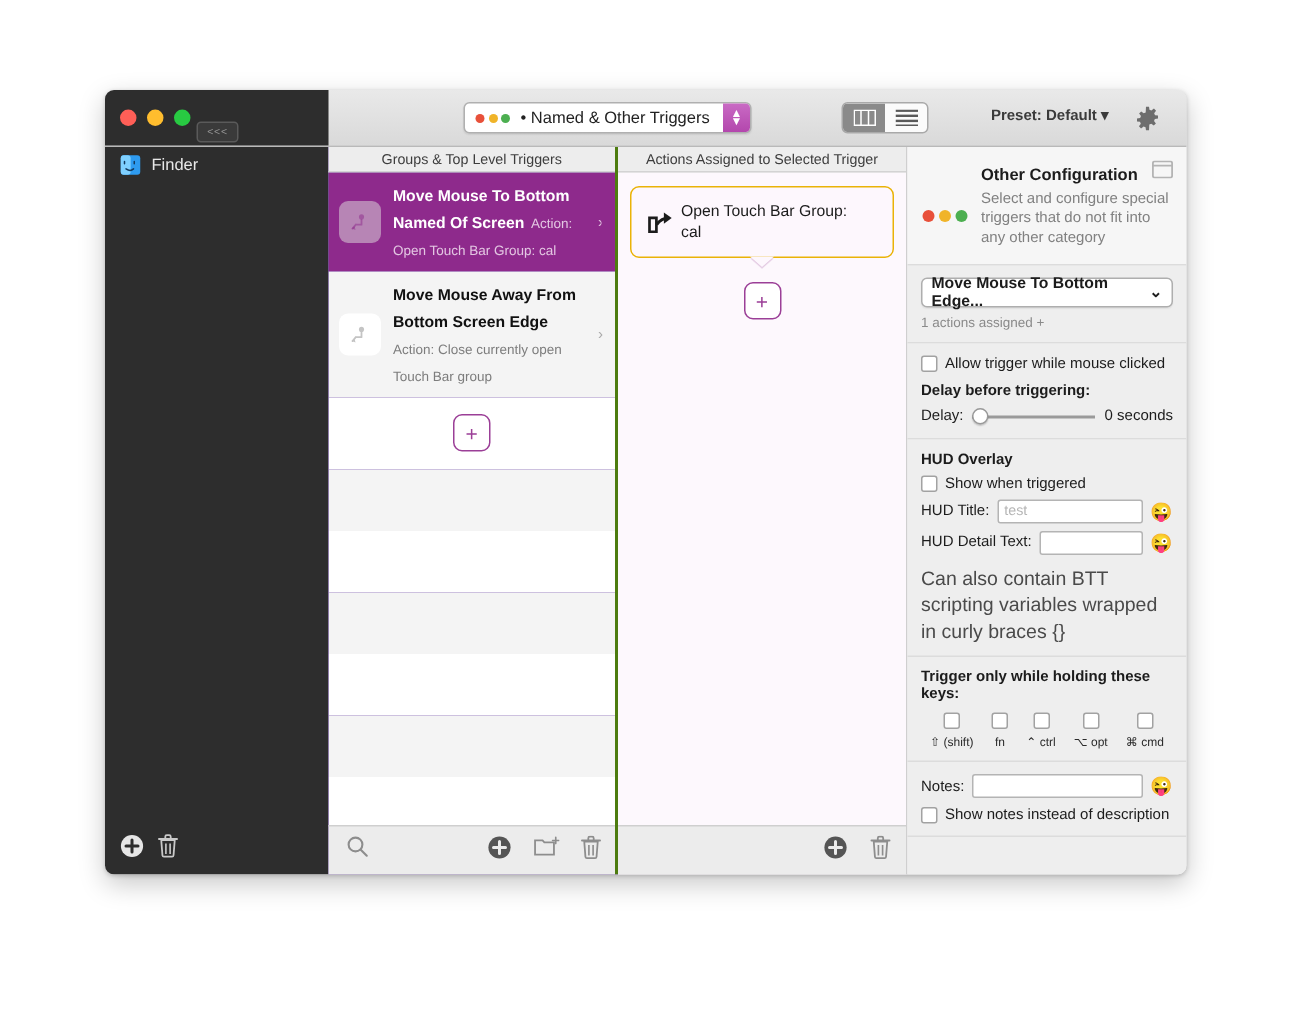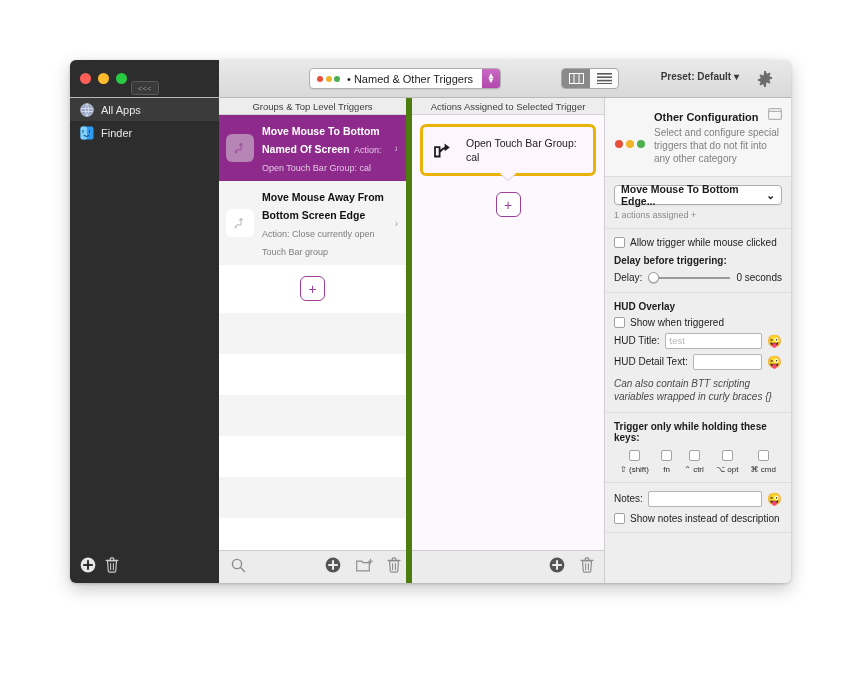--- a/index.html
+++ b/index.html
@@ -136,21 +136,21 @@
     height: 33px;
     display: flex; align-items: center;
     gap: 9px; padding-left: 10px;
   }
 
   
   .col-groups {
     width: 193px;
     background: #4c1d95;
     display: flex; flex-direction: column;
-    border-right: 6px solid #4d7c0f;
+    border-right: 2px solid #4d7c0f;
     flex-shrink: 0;
   }
   .col-head {
     height: 17px;
     background: #ededed;
     border-bottom: 1px solid #d3d3d3;
     display: flex; align-items: center; justify-content: center;
     font-size: 9.5px; color: #3d3d3d;
     flex-shrink: 0;
   }
@@ -226,24 +226,24 @@
   .col-actions {
     width: 193px;
     background: #fdf8fd;
     display: flex; flex-direction: column;
     border-right: 1px solid #cfcfcf;
     flex-shrink: 0;
   }
   .act-scroll { flex: 1; padding: 9px 8px 0; position: relative; }
   .act-card {
     background: #fdf7fd;
-    border: 3px solid #eab308;
+    border: 1px solid #eab308;
     border-radius: 6px;
     padding: 9px 9px;
-    display: flex; align-items: center; gap: 14px;
+    display: flex; align-items: center; gap: 4px;
     position: relative;
   }
   .act-ico { width: 20px; height: 20px; flex-shrink: 0; }
   .act-txt { font-size: 10.5px; color: #1b1b1b; line-height: 1.35; }
   .act-tail {
     position: absolute;
     left: 50%; transform: translateX(-50%);
     bottom: -7px;
     width: 0; height: 0;
     border-left: 8px solid transparent;
@@ -329,21 +329,21 @@
     flex: 1; height: 16px;
     background: #fff;
     border: 1px solid #b4b4b4;
     border-radius: 2px;
     font-size: 9.5px; color: #b5b5b5;
     display: flex; align-items: center;
     padding: 0 4px;
     min-width: 0;
   }
   .emoji-btn { font-size: 12px; line-height: 1; flex-shrink: 0; }
-  .note-txt { font-size: 10px; color: #4a4a4a; line-height: 1.35; margin-top: 7px; font-style: italic; }
+  .note-txt { font-size: 13px; color: #4a4a4a; line-height: 1.35; margin-top: 7px; }
 
   .keys-row { display: flex; justify-content: space-around; margin-top: 7px; }
   .key-col { display: flex; flex-direction: column; align-items: center; gap: 4px; }
   .key-lbl { font-size: 8px; color: #2a2a2a; white-space: nowrap; }
 
   .panel-rest { flex: 1; background: #eeeeee; }
 </style>
 </head>
 <body>
 
@@ -399,30 +399,20 @@
           <path fill="#6d6d6d" d="M7 0h2l.3 2.1 1.3.55 1.7-1.25 1.4 1.4-1.25 1.7.55 1.3L15 6v2l-2.1.3-.55 1.3 1.25 1.7-1.4 1.4-1.7-1.25-1.3.55L9 16H7l-.3-2.1-1.3-.55-1.7 1.25-1.4-1.4 1.25-1.7L3 10.2 1 10V8l2.1-.3.55-1.3L2.4 4.7l1.4-1.4 1.7 1.25 1.3-.55z"></path>
         </svg>
       </div>
     </div>
   </div>
 
   <div class="wbody">
 
     <div class="sidebar">
       <div class="side-list">
-        <div class="side-item selected">
-          <span class="side-ico">
-            <svg width="14" height="14" viewBox="0 0 14 14">
-              <circle cx="7" cy="7" r="6.3" fill="#9aa7c4"></circle>
-              <circle cx="7" cy="7" r="6.3" fill="none" stroke="#cfd8ea" stroke-width="0.8"></circle>
-              <path d="M1.2 5.5h11.6M1.2 8.5h11.6M7 0.7c2 2.6 2 9 0 12.6M7 0.7c-2 2.6-2 9 0 12.6" fill="none" stroke="#e9eefb" stroke-width="0.7"></path>
-            </svg>
-          </span>
-          <span>All Apps</span>
-        </div>
         <div class="side-item">
           <span class="side-ico">
             <svg width="14" height="14" viewBox="0 0 14 14">
               <rect x="0.5" y="0.5" width="13" height="13" rx="2" fill="#2e9bf0"></rect>
               <rect x="0.5" y="0.5" width="6.6" height="13" rx="2" fill="#7fd0ff"></rect>
               <path d="M3 4.6v1.6M9.5 4.6v1.6" stroke="#123a5e" stroke-width="1" stroke-linecap="round"></path>
               <path d="M4 9.6q3 2 5 0" stroke="#123a5e" stroke-width="1" fill="none" stroke-linecap="round"></path>
             </svg>
           </span>
           <span>Finder</span>

